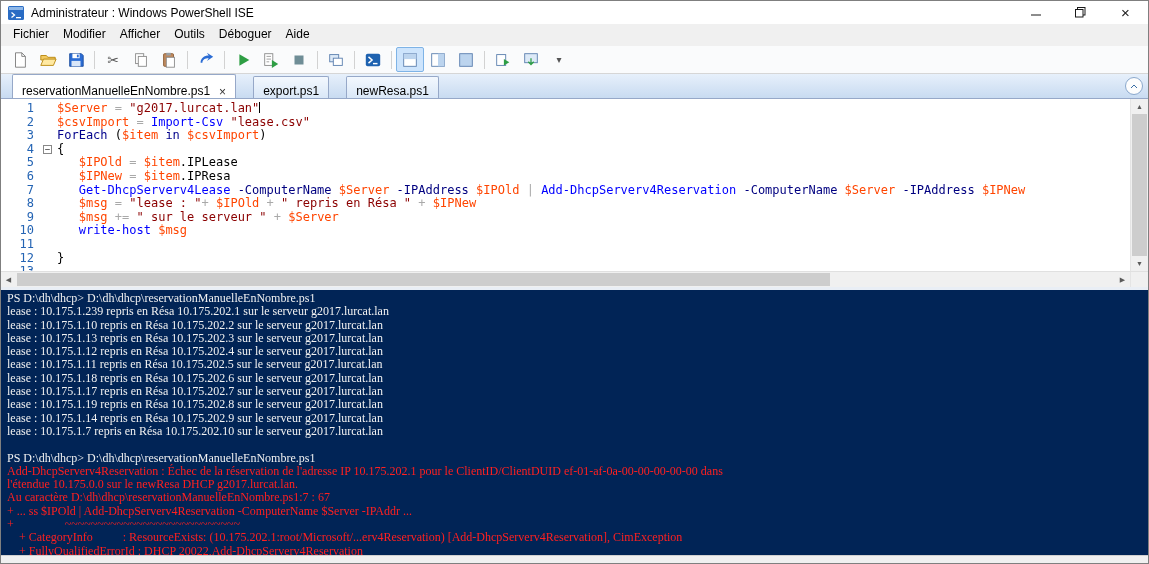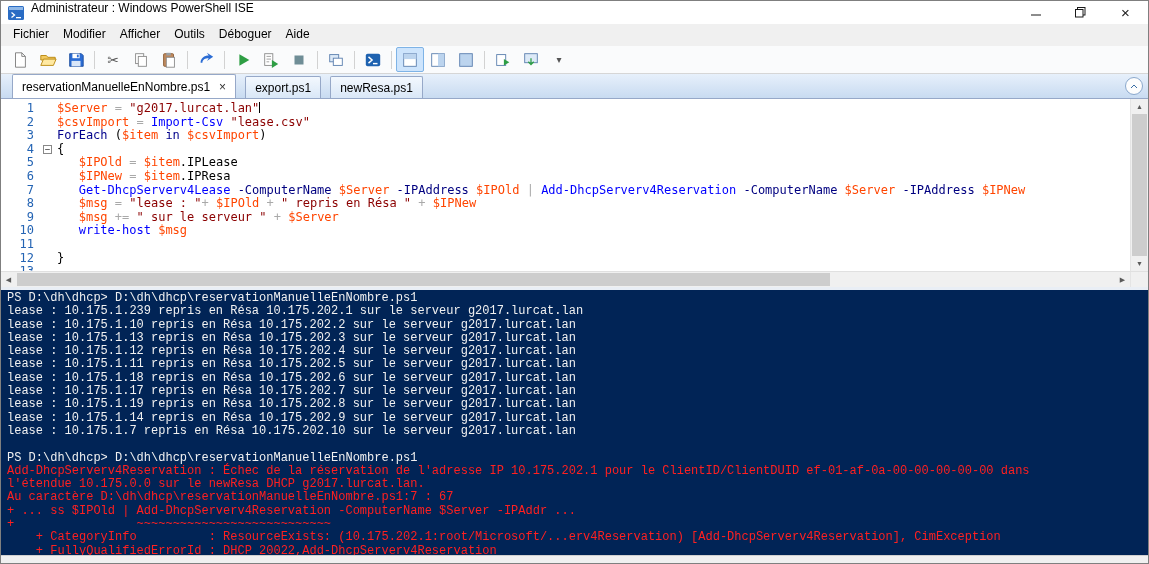--- a/index.html
+++ b/index.html
@@ -2,21 +2,21 @@
 <html style="--console-bg: #012456; --console-fg: #F1F1F1; --console-error: #FF2020; --syntax-variable: #FF4500; --syntax-cmdlet: #0000FF; --syntax-string: #8B0000; --syntax-keyword: #00008B; --syntax-parameter: #000080; --syntax-operator: #A9A9A9; --line-number: #2464B4; --tabbar-bg: #E7F0FB;"><head>
 <meta charset="utf-8">
 <style>
   html,body{margin:0;padding:0}
   body{width:1149px;height:564px;overflow:hidden;background:#e8e8e8;
        font-family:"Liberation Sans",sans-serif;font-size:12px;color:#000}
   .window{width:1149px;height:564px;box-sizing:border-box;border:1px solid #7f7f7f;
           display:flex;flex-direction:column;background:#fff}
 
   
-  .titlebar{flex:0 0 23px;display:flex;background:#fff;padding-left:7px}
+  .titlebar{flex:0 0 23px;display:flex;align-items:center;background:#fff;padding-left:7px}
   .titlebar .app-icon{display:flex;align-items:center}
   .titlebar .title{margin-left:7px;white-space:nowrap}
   .win-controls{margin-left:auto;display:flex;height:100%}
   .win-btn{width:45px;height:100%;display:flex;align-items:center;justify-content:center;color:#1a1a1a}
   .win-btn.close-btn{font-size:15px;line-height:1}
 
   
   .menubar{flex:0 0 22px;background:#f0f0f0;display:flex;align-items:flex-start;padding-left:5px}
   .menu-item{padding:3px 7px;white-space:nowrap}
 
@@ -27,21 +27,21 @@
   .tbtn.active{background:#cde4fc;border:1px solid #7eb3e6}
   .ticon{display:flex;align-items:center;justify-content:center}
   .ticon svg{display:block}
   .tsep{width:1px;height:18px;background:#d2d2d2;margin:0 4px}
   .cut-glyph{font-size:14px;color:#5a5a5a}
   .overflow-glyph{font-size:10px;color:#555}
 
   
   .tabbar{flex:0 0 24px;background:linear-gradient(var(--tabbar-bg,#e7f0fb),#c8dbf1);
           display:flex;align-items:flex-end;padding-left:11px;position:relative;border-bottom:1px solid #96a8c8}
-  .tab{height:21px;display:flex;align-items:center;padding:0 9px;margin-right:9px;
+  .tab{height:21px;display:flex;align-items:flex-end;padding:0 9px;margin-right:17px;
        border:1px solid #96a8c8;border-bottom:none;border-radius:2px 2px 0 0;
        background:linear-gradient(#f3f8fe,#d9e7f7);white-space:nowrap}
   .tab.active{background:#fff;height:23px}
   .tab-close{margin-left:9px;color:#333;font-size:12px;line-height:1}
   .collapse-btn{position:absolute;right:5px;top:3px;width:16px;height:16px;border-radius:50%;
                 background:#fdfdfd;border:1px solid #8aa8cc;display:flex;align-items:center;justify-content:center}
 
   
   .editor-wrap{flex:0 0 172px;display:flex;background:#fff;overflow:hidden}
   .editor{flex:1;overflow:hidden;padding-top:3px;
@@ -69,21 +69,21 @@
   .hscroll-row{flex:0 0 15px;display:flex;border-top:1px solid #e0e0e0;background:#f0f0f0}
   .hscroll{flex:1;position:relative;display:flex;align-items:center}
   .sarrow-h{width:15px;height:15px;display:flex;align-items:center;justify-content:center;font-size:7px;color:#5a5a5a}
   .sarrow-h.right{margin-left:auto}
   .hthumb{position:absolute;left:16px;top:1px;bottom:1px;width:72%;background:#cdcdcd}
   .corner{flex:0 0 17px;background:#f0f0f0;border-left:1px solid #e4e4e4}
   .splitter{flex:0 0 3px;background:#e9eef5}
 
   
   .console{flex:1;background:var(--console-bg,#012456);color:var(--console-fg,#F1F1F1);
-           font-family:Liberation Mono, monospace;font-size:12px;line-height:13.3px;
+           font-family:Liberation Serif, serif;font-size:12px;line-height:13.3px;
            padding:2px 0 0 6px;overflow:hidden}
   .con-line{height:13.3px;white-space:pre}
   .con-err{color:var(--console-error,#FF2020)}
 
   .statusbar{flex:0 0 7px;background:#f0f0f0;border-top:1px solid #d0d0d0}
 </style>
 </head>
 <body>
 
 <div class="window">

